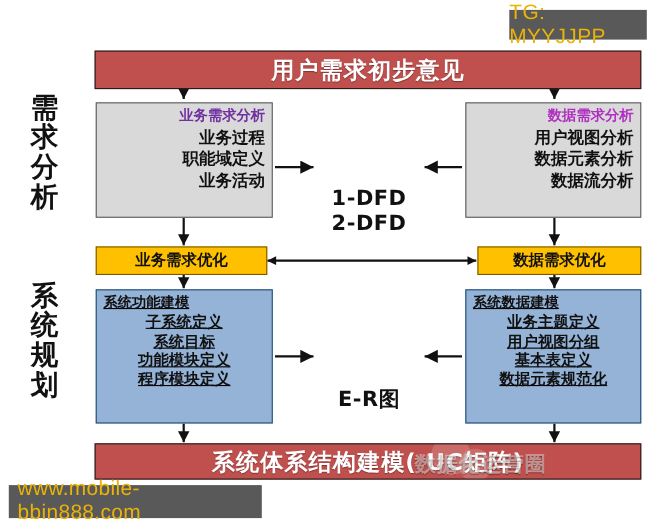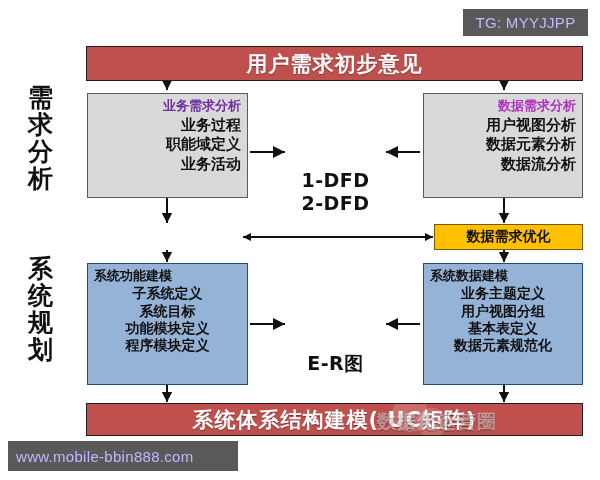--- a/index.html
+++ b/index.html
@@ -51,20 +51,21 @@
     display:flex;align-items:center;justify-content:center;
     color:#111;font-size:14px;font-weight:bold;
   }
 
   
   .bluebox{
     background:#95b3d7;
     border:1px solid #1f4e79;
     display:flex;flex-direction:column;
     padding:4px 6px 2px 6px;
+    text-decoration:underline;
   }
   .bluebox .hdr{
     color:#111;font-size:13px;font-weight:bold;
     text-align:left;margin-bottom:1px;line-height:1.25;
   }
   .bluebox .line{
     color:#111;font-size:14px;font-weight:bold;line-height:1.24;
     text-align:center;
   }
 
@@ -81,23 +82,23 @@
     position:absolute;
     display:flex;flex-direction:column;align-items:center;
     color:#111;font-size:25px;font-weight:bold;line-height:1.08;
   }
   .stage span{display:block;}
 
   
   .wm-dark{
     position:absolute;
     background:#595959;
-    color:#c4b5fd;
+    color:#eab308;
     display:flex;align-items:center;justify-content:center;
-    font-size:15px;letter-spacing:.3px;
+    font-size:19px;letter-spacing:.3px;
     font-family:"Liberation Sans",sans-serif;
   }
   .wm-ghost{
     position:absolute;
     color:rgba(255,255,255,.45);
     font-size:19px;font-weight:bold;letter-spacing:1px;
     pointer-events:none;
   }
   .wm-circle{
     position:absolute;border-radius:50%;
@@ -172,20 +173,23 @@
     <div class="t">2-DFD</div>
   </div>
 
   <div class="abs graybox right" style="left:423px;top:93px;width:160px;height:105px;">
     <div class="hdr">数据需求分析</div>
     <div class="line">用户视图分析</div>
     <div class="line">数据元素分析</div>
     <div class="line">数据流分析</div>
   </div>
 
+  <div class="abs yellowbox" style="left:87px;top:224px;width:156px;height:26px;">
+    <span>业务需求优化</span>
+  </div>
   <div class="abs yellowbox" style="left:434px;top:224px;width:149px;height:26px;">
     <span>数据需求优化</span>
   </div>
 
   <div class="abs bluebox" style="left:87px;top:263px;width:161px;height:122px;">
     <div class="hdr">系统功能建模</div>
     <div class="line">子系统定义</div>
     <div class="line">系统目标</div>
     <div class="line">功能模块定义</div>
     <div class="line">程序模块定义</div>

